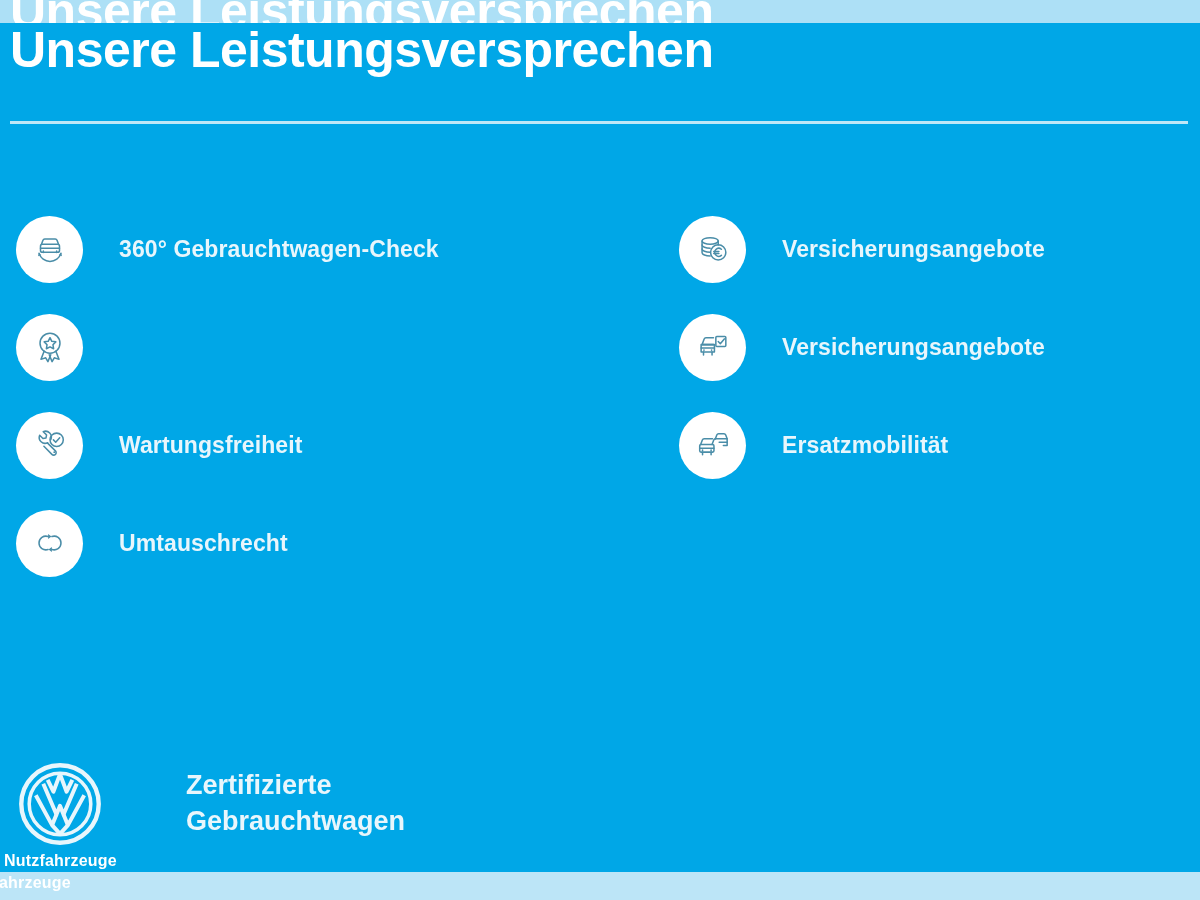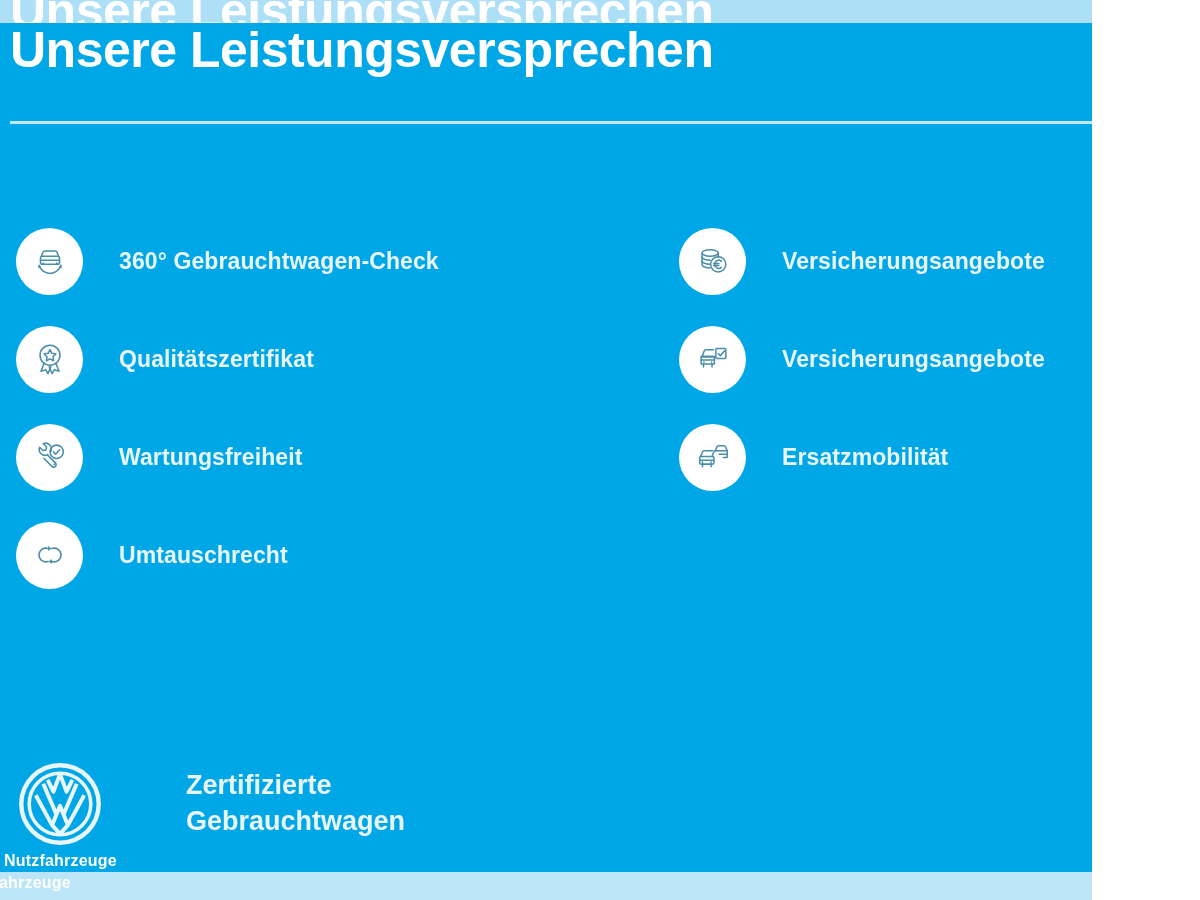--- a/index.html
+++ b/index.html
@@ -7,21 +7,21 @@
     margin: 0;
     padding: 0;
     background: #ffffff;
   }
   body {
     font-family: "Liberation Sans", sans-serif;
   }
 
   #stage {
     position: relative;
-    width: 1092px;
+    width: 1200px;
     height: 900px;
     overflow: hidden;
     background: #00A7E7;
   }
 
   
   .top-band {
     position: absolute;
     left: 0;
     top: 0;
@@ -69,21 +69,21 @@
   
   .features {
     position: absolute;
     left: 0;
     top: 196px;
     width: 1200px;
     z-index: 2;
   }
   .col {
     position: absolute;
-    top: 16px;
+    top: 4px;
   }
   .col-left  { left: 16px;  }
   .col-right { left: 679px; }
 
   .feature {
     height: 98px;
     display: flex;
     align-items: center;
   }
   .badge {
@@ -210,21 +210,20 @@
 
       <div class="feature">
         <div class="badge">
           <svg viewBox="0 0 40 40" aria-hidden="true">
             <circle cx="20" cy="16" r="10.5"></circle>
             <path d="M20 10.2l1.9 3.8 4.2.6-3 3 .7 4.2-3.8-2-3.8 2 .7-4.2-3-3 4.2-.6z"></path>
             <path d="M13.8 24.5L10.5 33l5-1.6 2.3 4 3-7.2"></path>
             <path d="M26.2 24.5L29.5 33l-5-1.6-2.3 4-3-7.2"></path>
           </svg>
         </div>
-        <div class="feature-label">Qualitätszertifikat</div>
       </div>
 
 
       <div class="feature">
         <div class="badge">
           <svg viewBox="0 0 40 40" aria-hidden="true">
             <path d="M17.5 17.6a6.2 6.2 0 0 1-8.4-7.9l3.5 3.5 3.2-.6.6-3.2-3.5-3.5a6.2 6.2 0 0 1 7.9 8.4"></path>
             <path d="M17.2 17.8l8.5 8.4a2.6 2.6 0 1 1-3.7 3.7l-8.4-8.5"></path>
             <circle cx="24.5" cy="27.5" r="1" class="fillable"></circle>
             <circle cx="27" cy="14.5" r="7"></circle>

